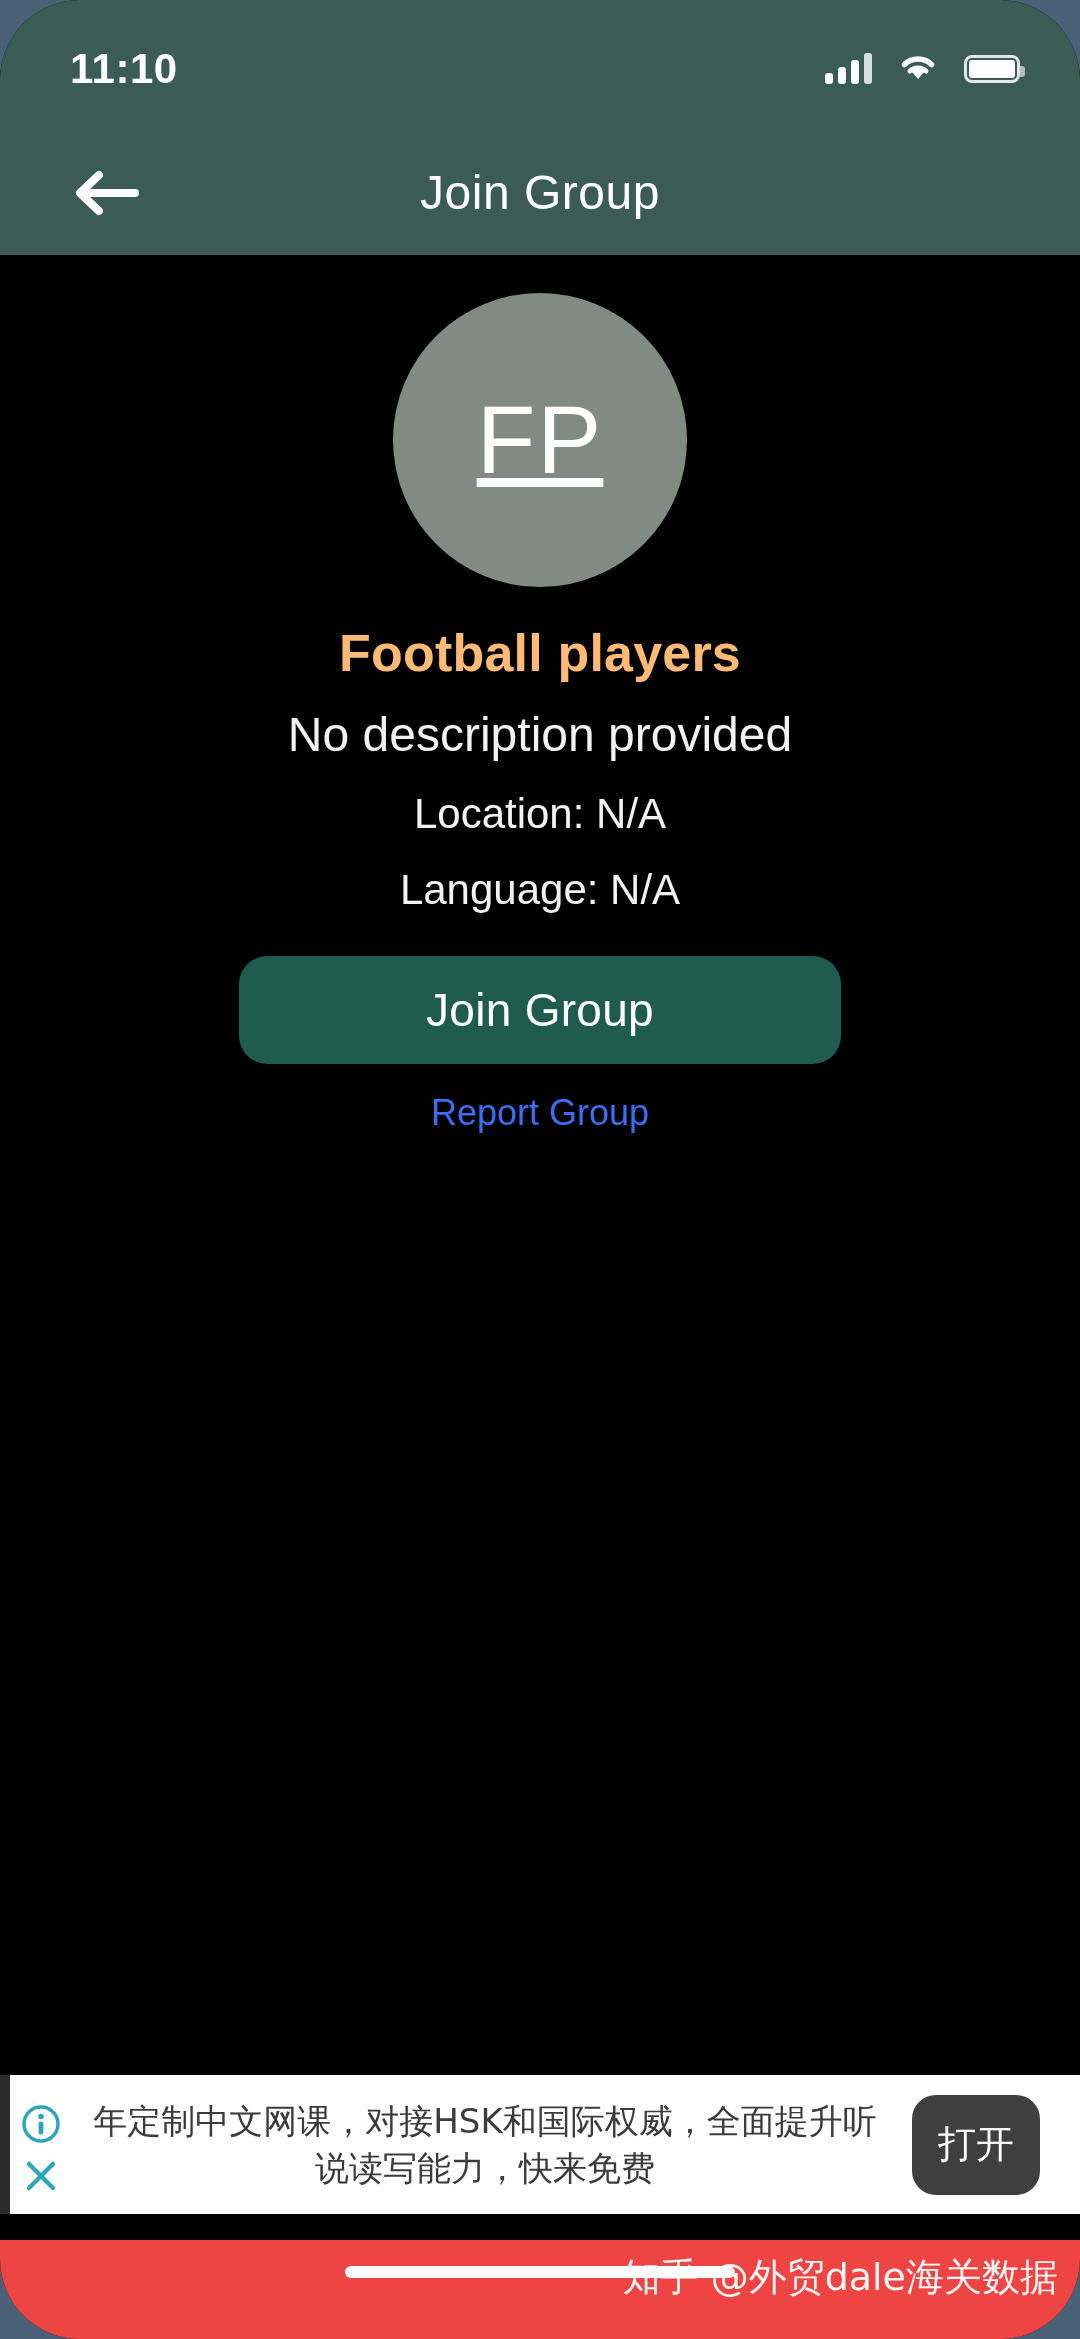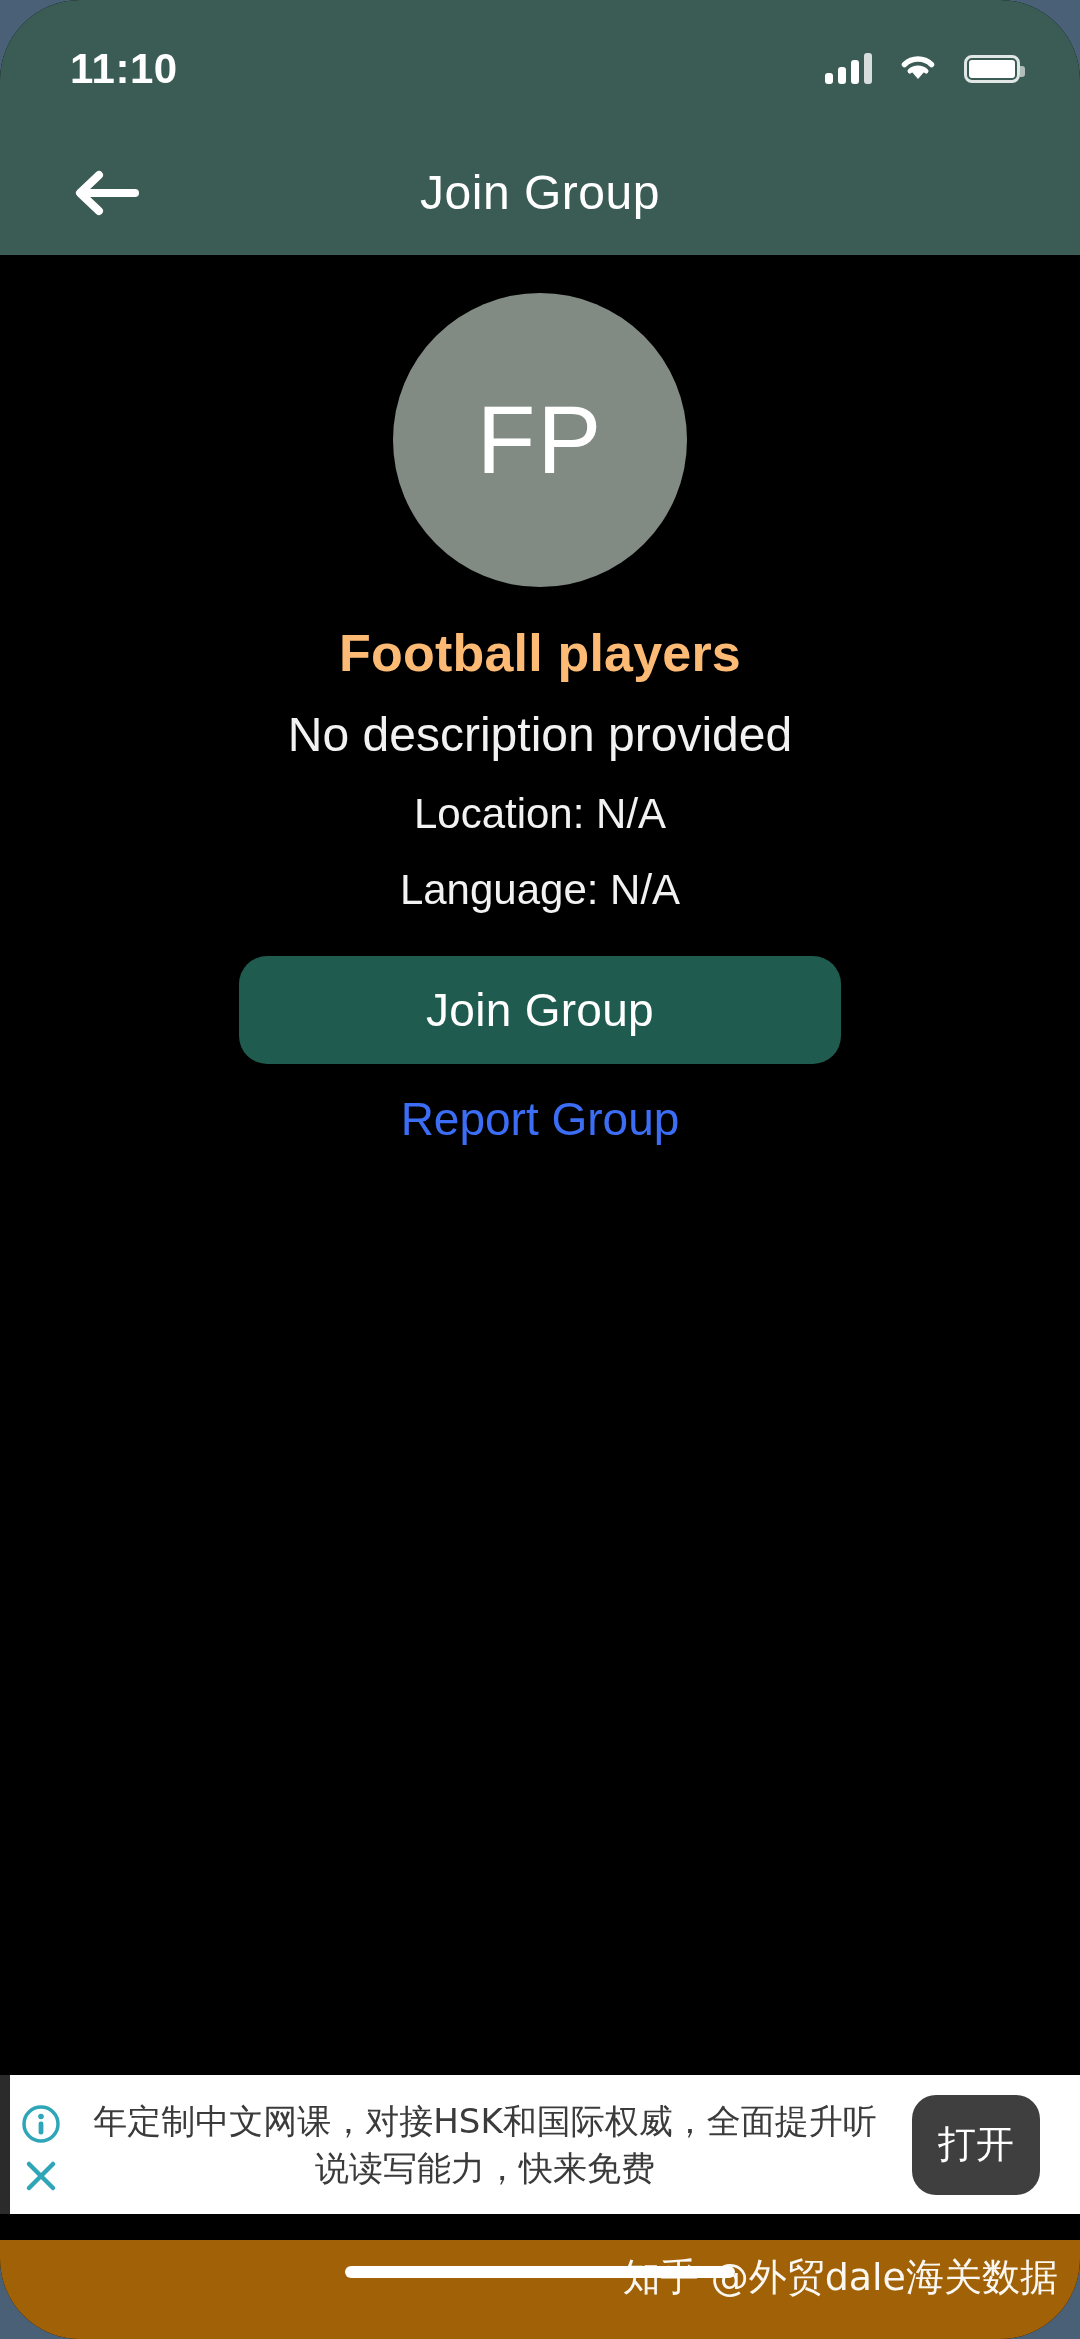--- a/index.html
+++ b/index.html
@@ -134,20 +134,21 @@
     background:#828b83;
     display:flex;
     align-items:center;
     justify-content:center;
   }
   #avatar-initials {
     color:#ffffff;
     font-size:96px;
     font-weight:400;
     letter-spacing:2px;
+    text-decoration:underline;
   }
 
   #group-name {
     color:#fdba74;
     font-size:52px;
     font-weight:700;
     margin-top:36px;
     letter-spacing:.2px;
   }
   #group-description {
@@ -174,21 +175,21 @@
     font-family:"Liberation Sans", sans-serif;
     font-size:46px;
     font-weight:400;
     cursor:pointer;
     letter-spacing:.3px;
   }
 
   #report-link {
     margin-top:28px;
     color:#3b6ef5;
-    font-size:46px;
+    font-size:36px;
     font-weight:400;
     text-decoration:none;
     cursor:pointer;
   }
 
   
   #ad-banner {
     position:absolute;
     left:0; top:2075px;
     width:1080px;
@@ -241,21 +242,21 @@
     font-family:"DejaVu Sans", sans-serif;
     cursor:pointer;
   }
 
   
   #bottom-area {
     position:absolute;
     left:0; top:2240px;
     width:1080px;
     height:99px;
-    background:#a16207;
+    background:#ef4444;
   }
   #home-indicator {
     position:absolute;
     left:50%;
     transform:translateX(-50%);
     top:26px;
     width:390px;
     height:12px;
     background:#ffffff;
     border-radius:6px;

